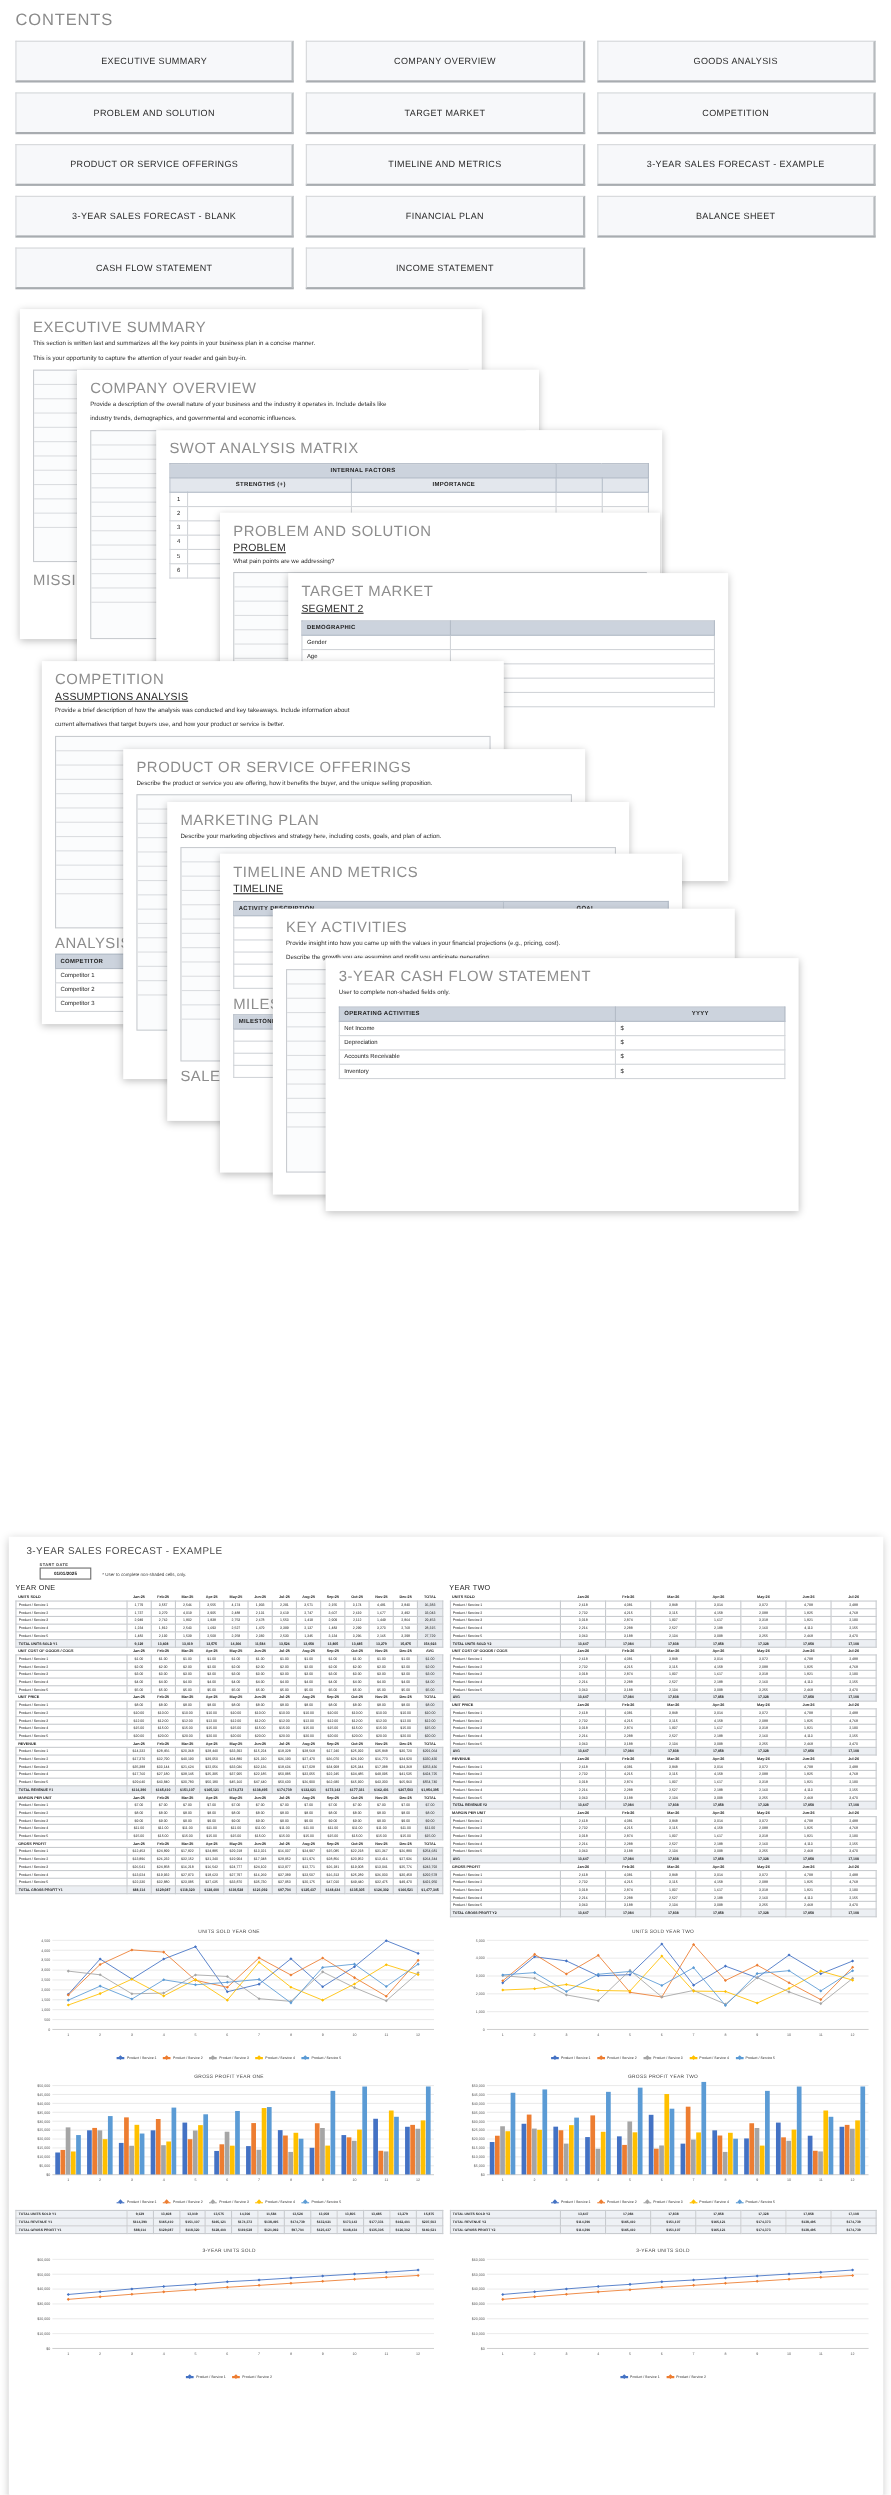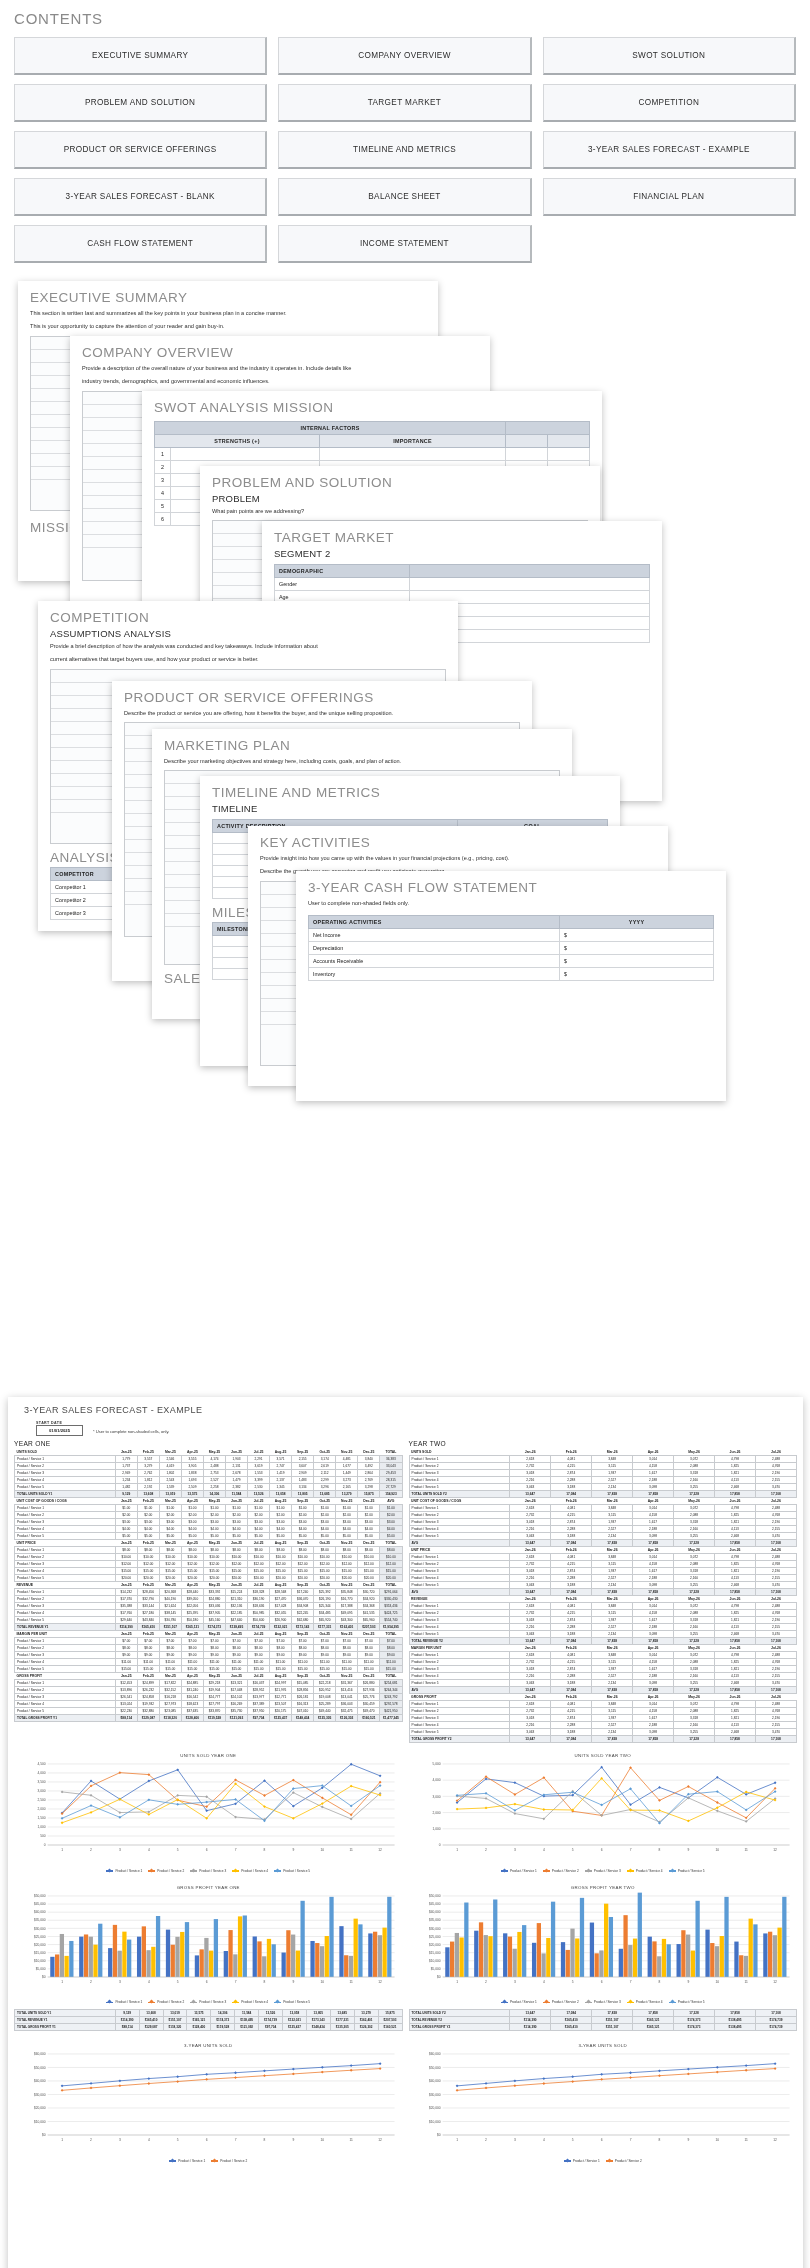--- a/index.html
+++ b/index.html
@@ -56,21 +56,21 @@
     overflow: hidden;
   }
   .card-title {
     font-size: 13.5px; letter-spacing: .5px; color: #8d8d8d;
     font-weight: 400; margin: 0;
     padding: 9px 12px 2px 12px;
     white-space: nowrap;
   }
   .card-sub {
     font-size: 9.5px; color: #2c2c2c; letter-spacing: .2px;
-    padding: 1px 12px 1px 12px; margin: 0; font-weight: 400;
+    padding: 1px 12px 1px 12px; margin: 0; font-weight: 400; text-decoration: underline;
   }
   .card-desc {
     font-size: 5.6px; color: #2e2e2e; line-height: 1.5;
     padding: 2px 12px 5px 12px; margin: 0;
   }
   .card-body { padding: 0 12px 12px 12px; }
 
   
   .formbox {
     border: 1px solid #c9ccd0;
@@ -166,30 +166,30 @@
 </head>
 <body>
 
 <div id="header">
   <h2 id="contents-label">CONTENTS</h2>
 </div>
 
 <div id="contents-grid">
     <div class="toc-btn">EXECUTIVE SUMMARY</div>
     <div class="toc-btn">COMPANY OVERVIEW</div>
-    <div class="toc-btn">SWOT SOLUTION</div>
+    <div class="toc-btn">GOODS ANALYSIS</div>
     <div class="toc-btn">PROBLEM AND SOLUTION</div>
     <div class="toc-btn">TARGET MARKET</div>
     <div class="toc-btn">COMPETITION</div>
     <div class="toc-btn">PRODUCT OR SERVICE OFFERINGS</div>
     <div class="toc-btn">TIMELINE AND METRICS</div>
     <div class="toc-btn">3-YEAR SALES FORECAST - EXAMPLE</div>
     <div class="toc-btn">3-YEAR SALES FORECAST - BLANK</div>
+    <div class="toc-btn">FINANCIAL PLAN</div>
     <div class="toc-btn">BALANCE SHEET</div>
-    <div class="toc-btn">FINANCIAL PLAN</div>
     <div class="toc-btn">CASH FLOW STATEMENT</div>
     <div class="toc-btn">INCOME STATEMENT</div>
   </div>
 
 <div id="cascade">
 
   <div class="card" style="left:18px; top:0px; width:420px; height:300px; z-index:1;">
     <p class="card-title">EXECUTIVE SUMMARY</p>
     <p class="card-desc">This section is written last and summarizes all the key points in your business plan in a concise manner.</p>
     <p class="card-desc" style="padding-top:0">This is your opportunity to capture the attention of your reader and gain buy-in.</p>
@@ -229,21 +229,21 @@
           <div class="rowline"></div>
         <div class="rowline"></div>
           <div class="rowline"></div>
           <div class="rowline"></div>
         <div class="rowline"></div>
       </div>
     </div>
   </div>
 
   <div class="card" style="left:142px; top:110px; width:460px; height:290px; z-index:3;">
-    <p class="card-title">SWOT ANALYSIS MISSION</p>
+    <p class="card-title">SWOT ANALYSIS MATRIX</p>
     <div class="card-body" style="padding-top:4px;">
       <table class="mini">
         <thead>
           <tr>
             <th colspan="3">INTERNAL FACTORS</th>
             <th colspan="2" style="background:#ccd3dd;">&nbsp;</th>
           </tr>
           <tr>
             <th class="lite" colspan="2">STRENGTHS (+)</th>
             <th class="lite">IMPORTANCE</th>

